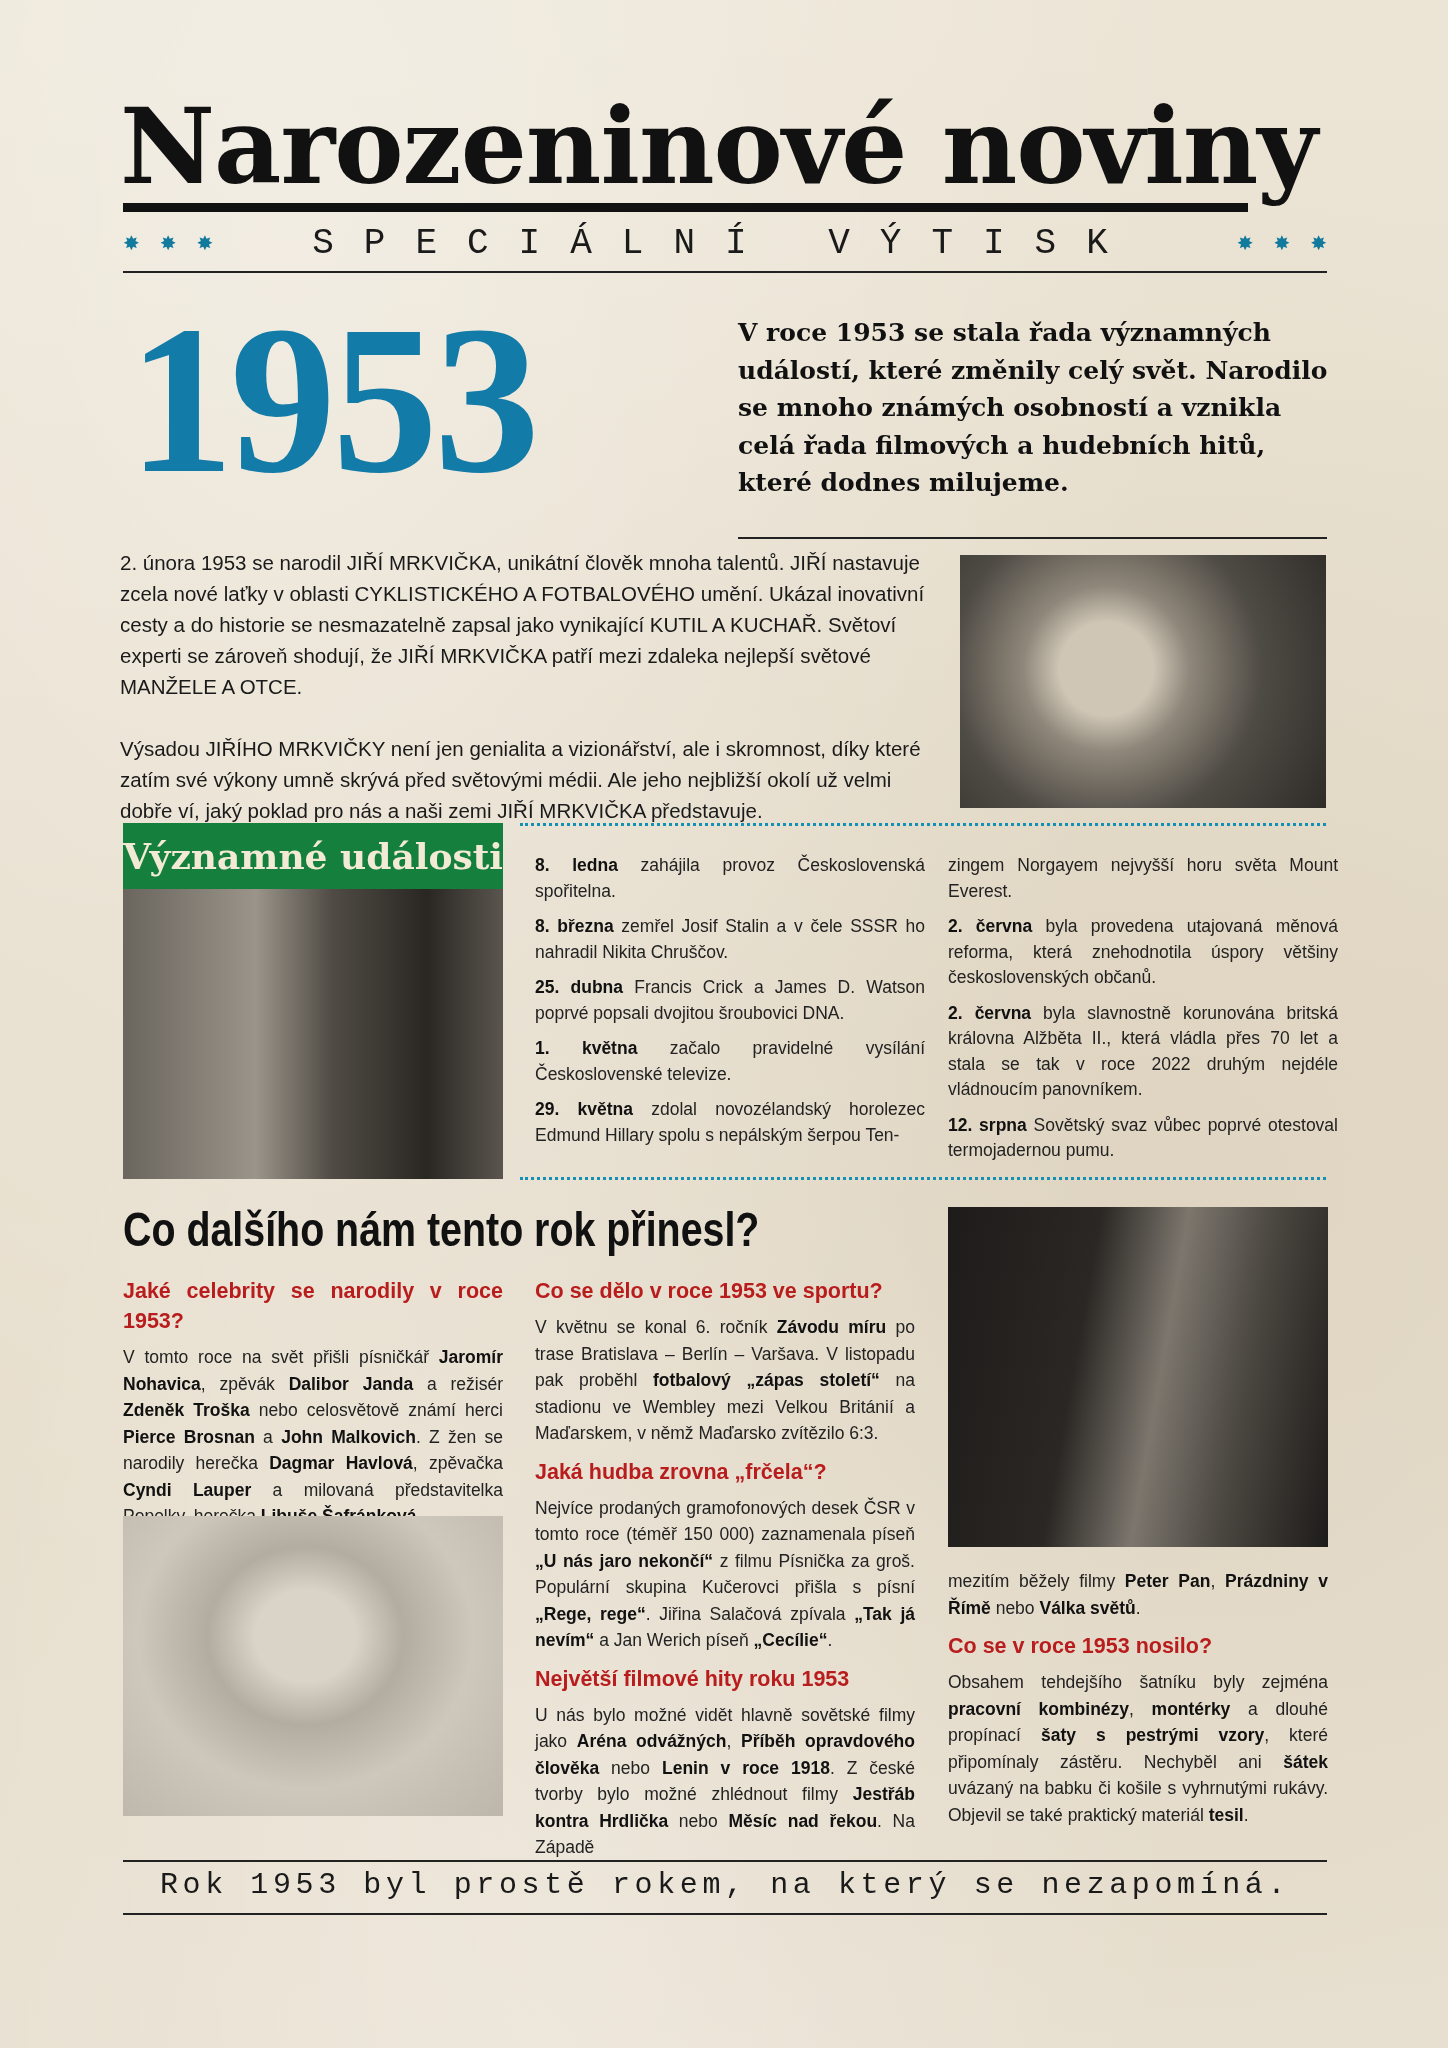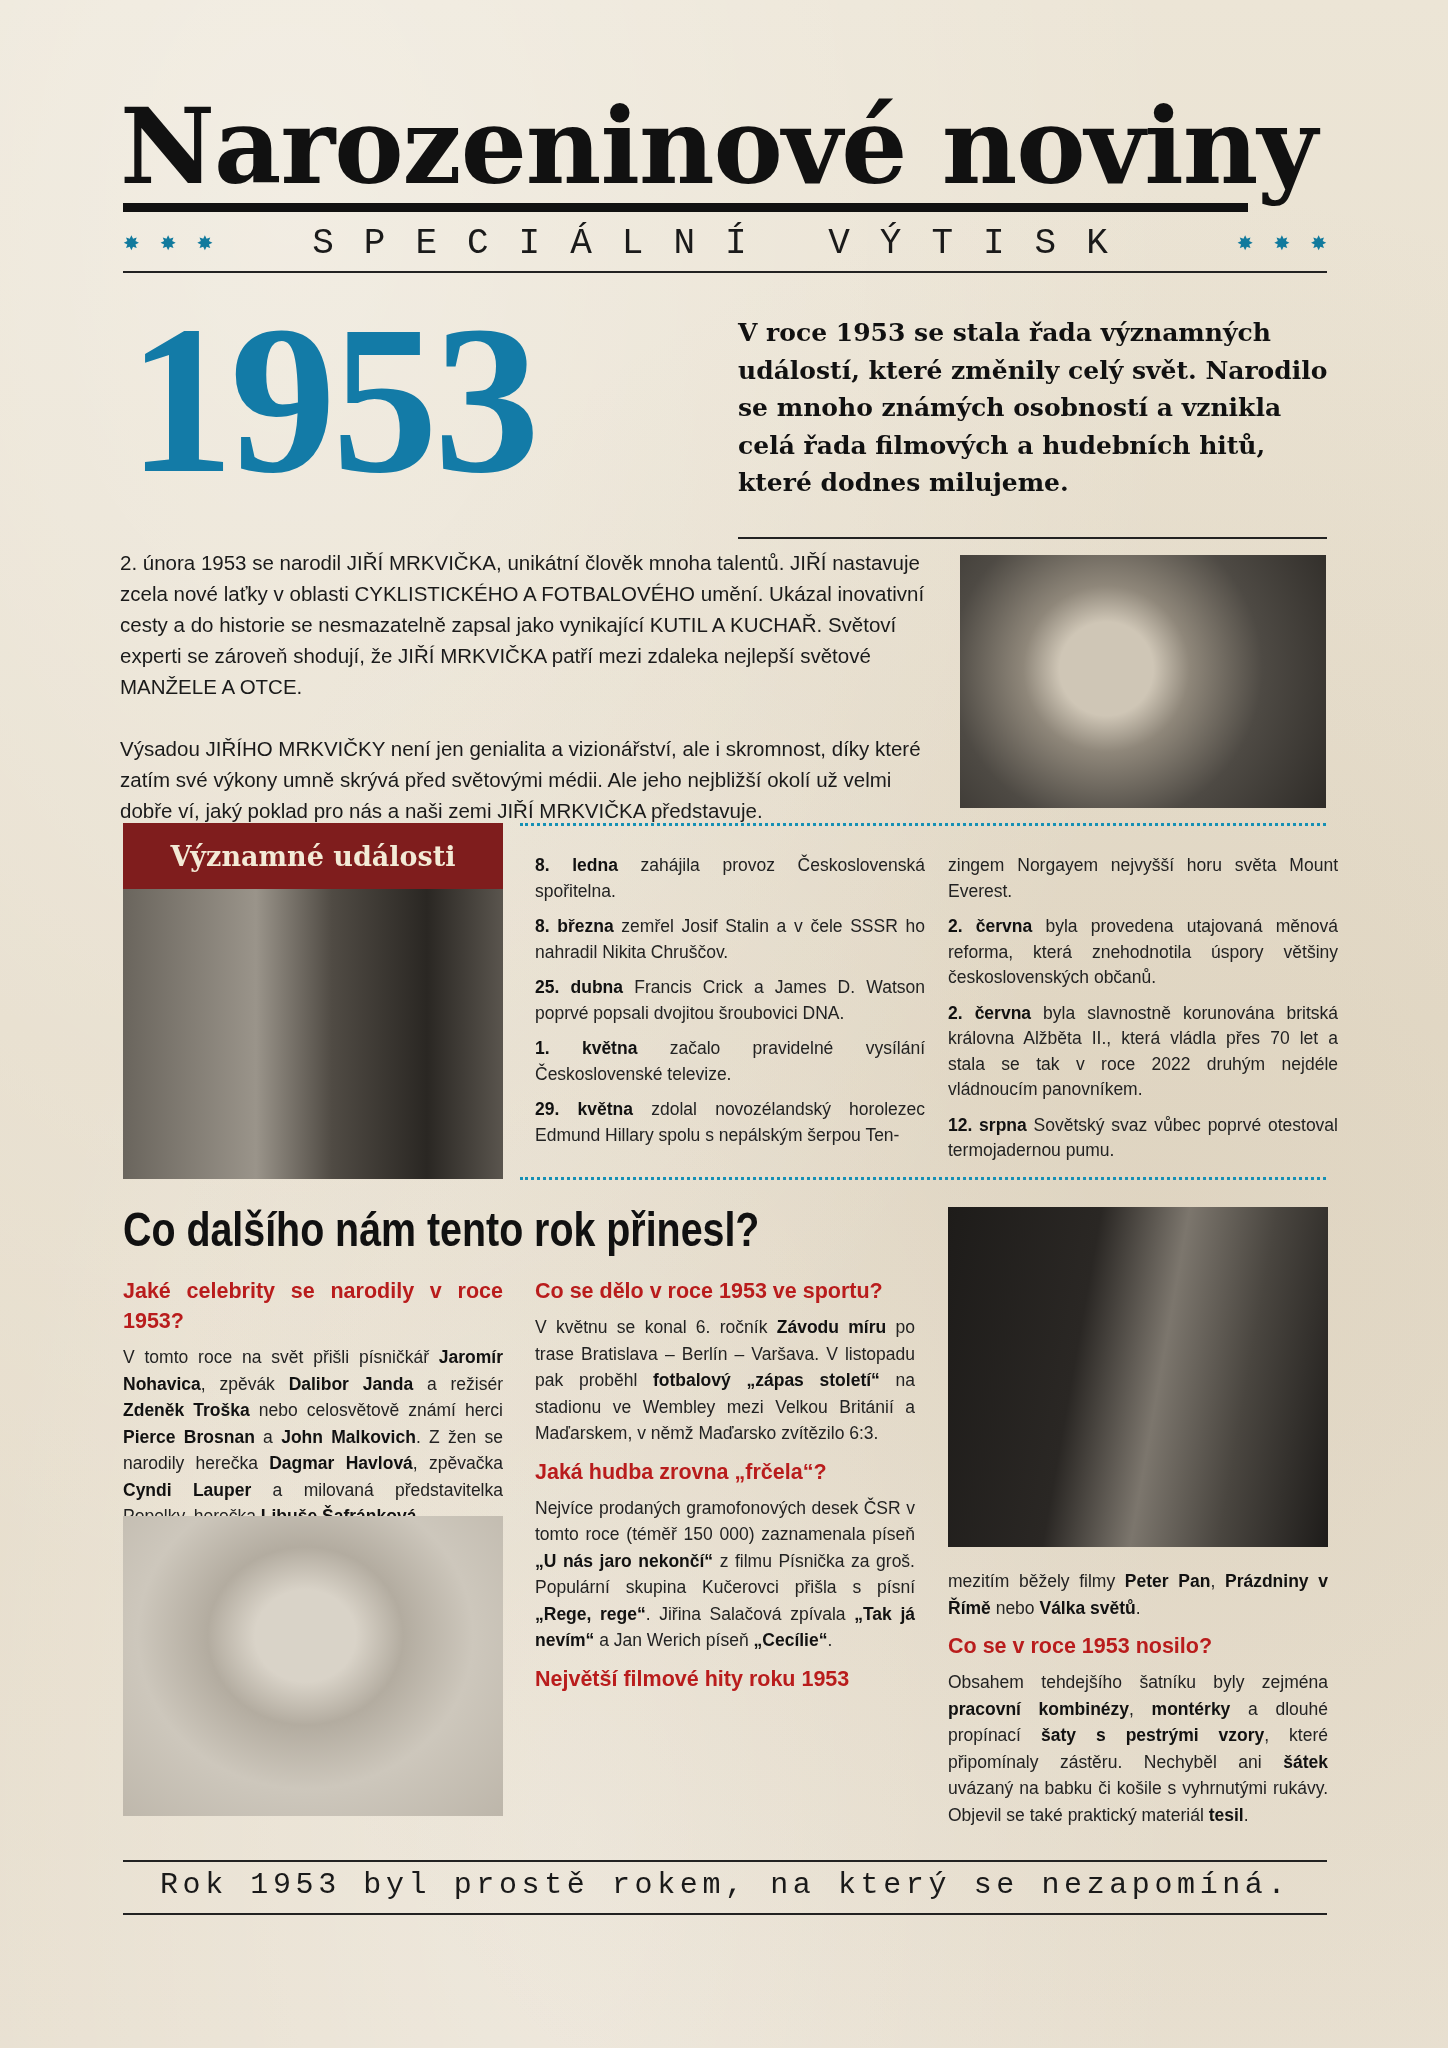--- a/index.html
+++ b/index.html
@@ -49,22 +49,22 @@
   .bio { left: 120px; top: 547px; width: 820px; font-size: 20.5px; line-height: 31px; color: #1a1a1a; }
   .bio p { margin: 0 0 31px 0; }
   .photo { overflow: hidden; }
   .photo-man { left: 960px; top: 555px; width: 366px; height: 253px;
     background: radial-gradient(circle at 40% 45%, #cfc6b6 0 18%, #8f877a 32%, #4e4a44 60%, #2f2c28 100%); }
 
   .dotted { height: 0; border-top: 3px dotted #1590b5; }
 
   
   .events-head {
-    left: 123px; top: 823px; width: 380px; height: 66px; background: #7f1d1d;
-    color: #f3ead6; font-family: "DejaVu Serif", serif; font-weight: bold; font-size: 27px;
+    left: 123px; top: 823px; width: 380px; height: 66px; background: #15803d;
+    color: #f3ead6; font-family: "DejaVu Serif", serif; font-weight: bold; font-size: 36px;
     display: flex; align-items: center; justify-content: center;
   }
   .photo-royal { left: 123px; top: 889px; width: 380px; height: 290px;
     background: linear-gradient(90deg, #6a655d 0%, #9a948a 35%, #504b44 55%, #2a2723 80%, #5a554e 100%); }
   .events-col { width: 390px; font-family: "Liberation Sans", sans-serif; font-size: 17.5px; line-height: 25.5px; color: #222; text-align: justify; }
   .events-col p { margin: 0 0 10px 0; }
   .events-col b { color: #111; }
 
   
   .sec-title {
@@ -146,20 +146,21 @@
   <p>V tomto roce na svět přišli písničkář <b>Jaromír Nohavica</b>, zpěvák <b>Dalibor Janda</b> a režisér <b>Zdeněk Troška</b> nebo celosvětově známí herci <b>Pierce Brosnan</b> a <b>John Malkovich</b>. Z žen se narodily herečka <b>Dagmar Havlová</b>, zpěvačka <b>Cyndi Lauper</b> a milovaná představitelka Popelky, herečka <b>Libuše Šafránková</b>.</p>
 </div>
 <div class="abs photo photo-cinderella"></div>
 
 <div class="abs col" style="left:535px; top:1276px;">
   <h3>Co se dělo v roce 1953 ve sportu?</h3>
   <p>V květnu se konal 6. ročník <b>Závodu míru</b> po trase Bratislava – Berlín – Varšava. V listopadu pak proběhl <b>fotbalový „zápas století“</b> na stadionu ve Wembley mezi Velkou Británií a Maďarskem, v němž Maďarsko zvítězilo 6:3.</p>
   <h3>Jaká hudba zrovna „frčela“?</h3>
   <p>Nejvíce prodaných gramofonových desek ČSR v tomto roce (téměř 150 000) zaznamenala píseň <b>„U nás jaro nekončí“</b> z filmu Písnička za groš. Populární skupina Kučerovci přišla s písní <b>„Rege, rege“</b>. Jiřina Salačová zpívala <b>„Tak já nevím“</b> a Jan Werich píseň <b>„Cecílie“</b>.</p>
   <h3>Největší filmové hity roku 1953</h3>
+  <p>U nás bylo možné vidět hlavně sovětské filmy jako <b>Aréna odvážných</b>, <b>Příběh opravdového člověka</b> nebo <b>Lenin v roce 1918</b>. Z české tvorby bylo možné zhlédnout filmy <b>Jestřáb kontra Hrdlička</b> nebo <b>Měsíc nad řekou</b>. Na Západě</p>
 </div>
 
 <div class="abs photo photo-holiday"></div>
 <div class="abs col" style="left:948px; top:1568px;">
   <p>mezitím běžely filmy <b>Peter Pan</b>, <b>Prázdniny v Římě</b> nebo <b>Válka světů</b>.</p>
   <h3>Co se v roce 1953 nosilo?</h3>
   <p>Obsahem tehdejšího šatníku byly zejména <b>pracovní kombinézy</b>, <b>montérky</b> a dlouhé propínací <b>šaty s pestrými vzory</b>, které připomínaly zástěru. Nechyběl ani <b>šátek</b> uvázaný na babku či košile s vyhrnutými rukávy. Objevil se také praktický materiál <b>tesil</b>.</p>
 </div>
 
 <div class="abs thin-rule" style="top:1860px;"></div>

